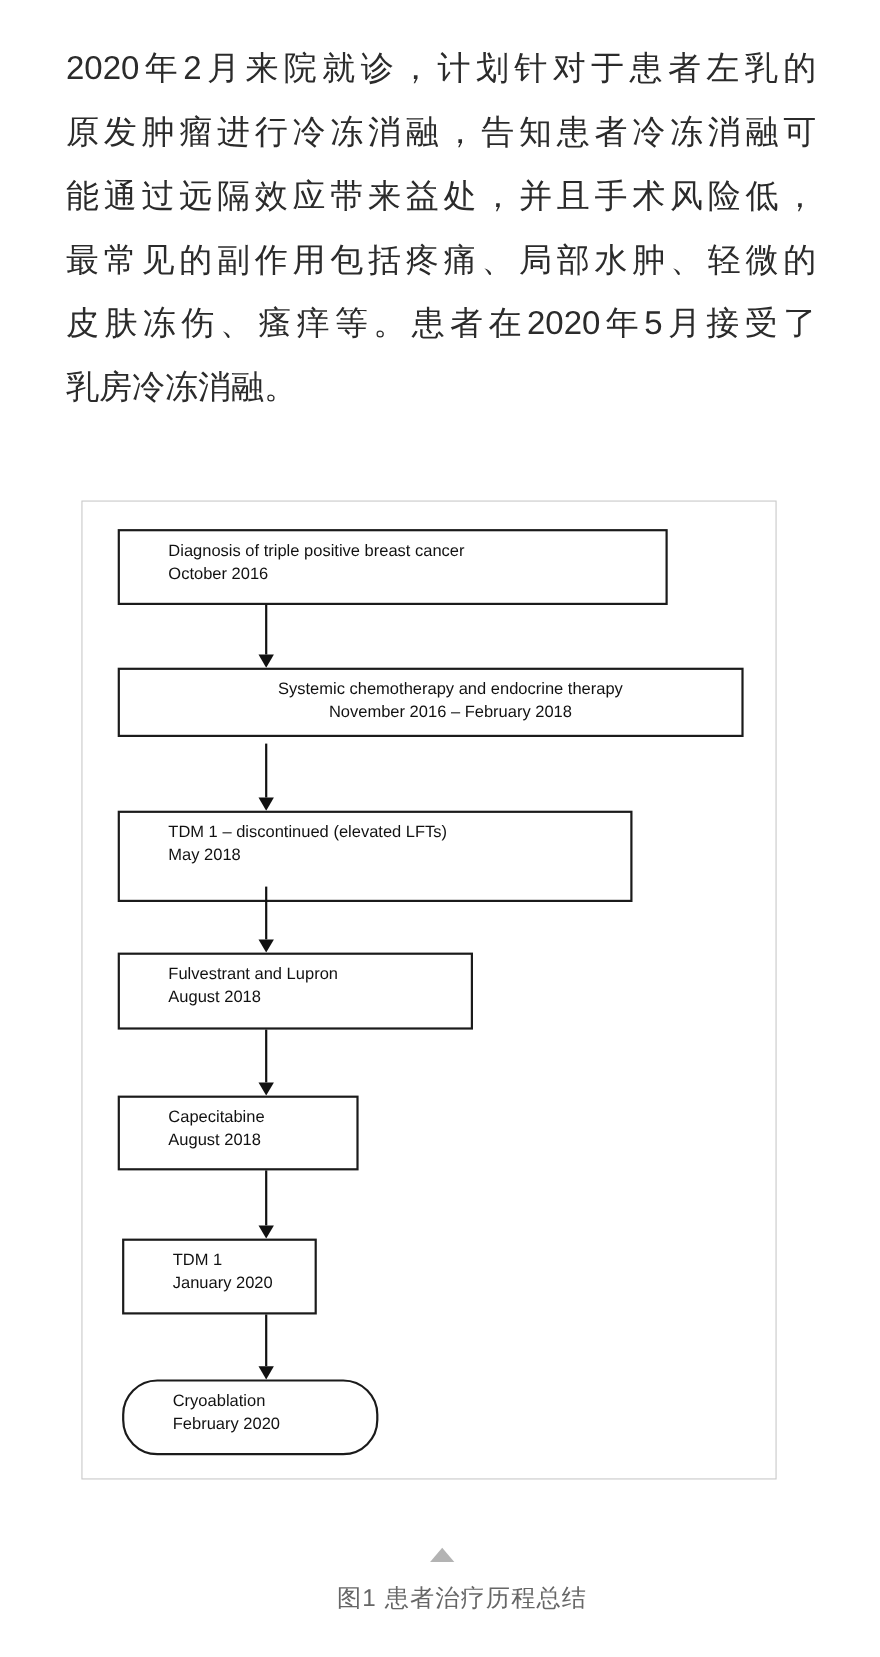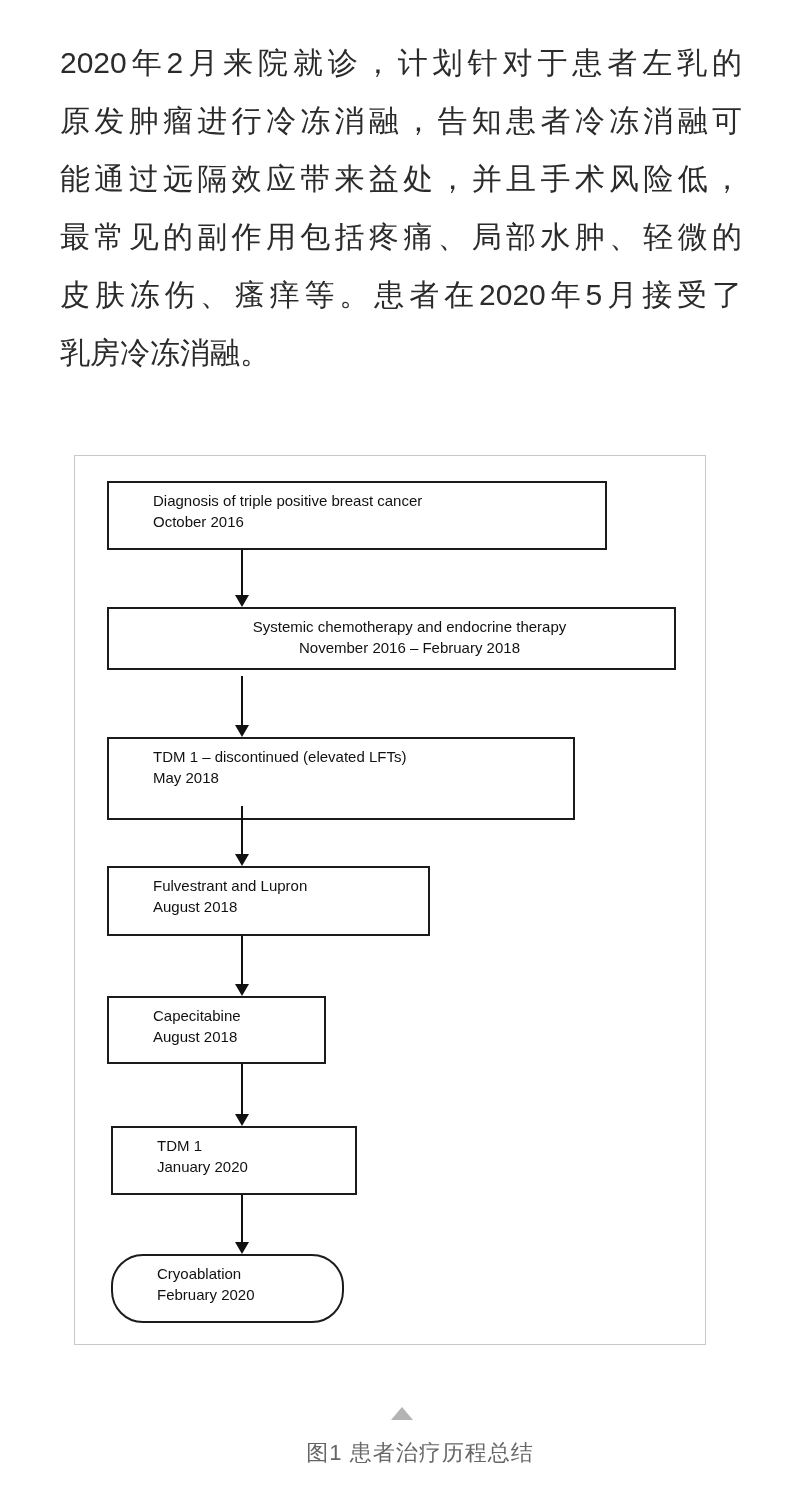--- a/index.html
+++ b/index.html
@@ -54,21 +54,21 @@
     line-height: 21px;
     color: #111111;
   }
   .flow-box .box-line { display: block; white-space: nowrap; }
 
   .flow-box.b1 { left: 32px; top: 25px;  width: 500px; height: 69px; }
   .flow-box.b2 { left: 32px; top: 151px; width: 569px; height: 63px; text-align: center; }
   .flow-box.b3 { left: 32px; top: 281px; width: 468px; height: 83px; }
   .flow-box.b4 { left: 32px; top: 410px; width: 323px; height: 70px; }
   .flow-box.b5 { left: 32px; top: 540px; width: 219px; height: 68px; }
-  .flow-box.b6 { left: 36px; top: 670px; width: 246px; height: 69px; }
+  .flow-box.b6 { left: 36px; top: 670px; width: 177px; height: 69px; }
   .flow-box.b7 { left: 36px; top: 798px; width: 233px; height: 69px; border-radius: 32px; }
 
   .flow-arrow {
     position: absolute;
     left: 160px;
     width: 14px;
     display: flex;
     flex-direction: column;
     align-items: center;
   }

